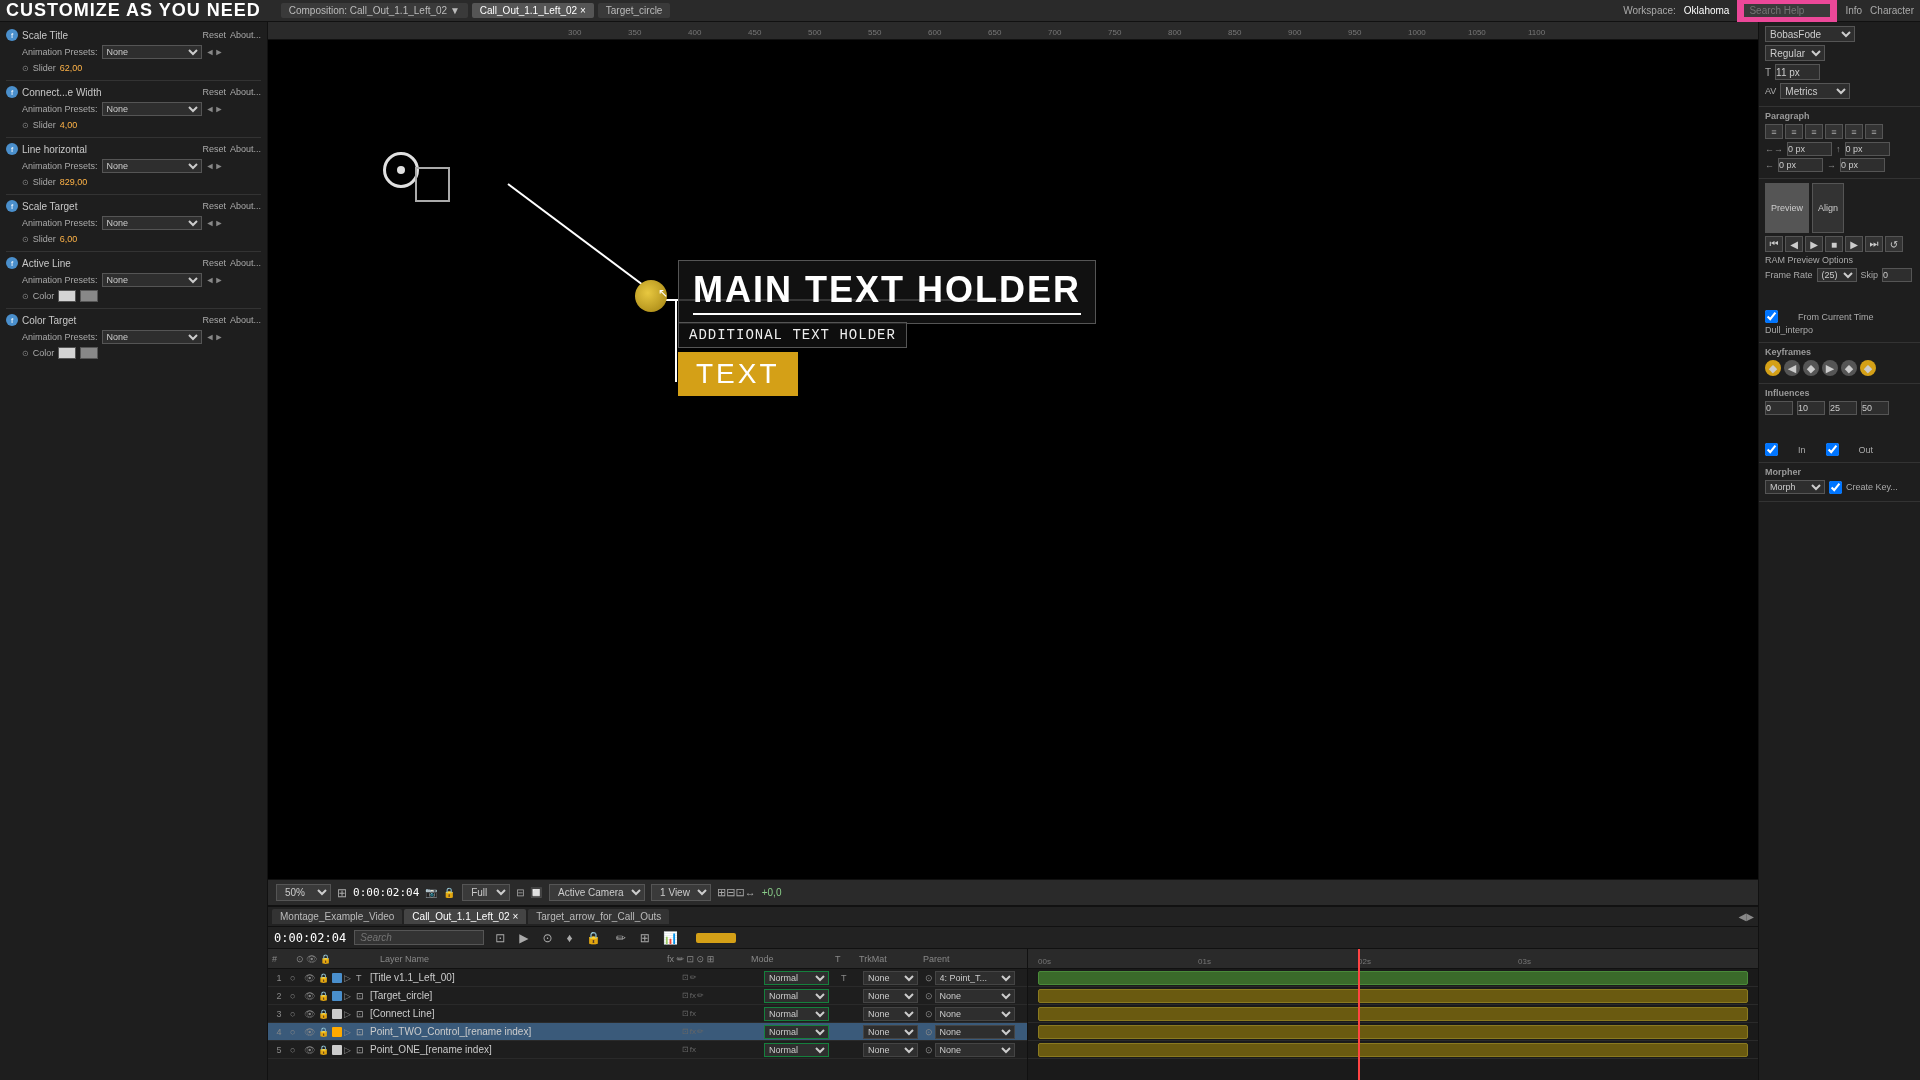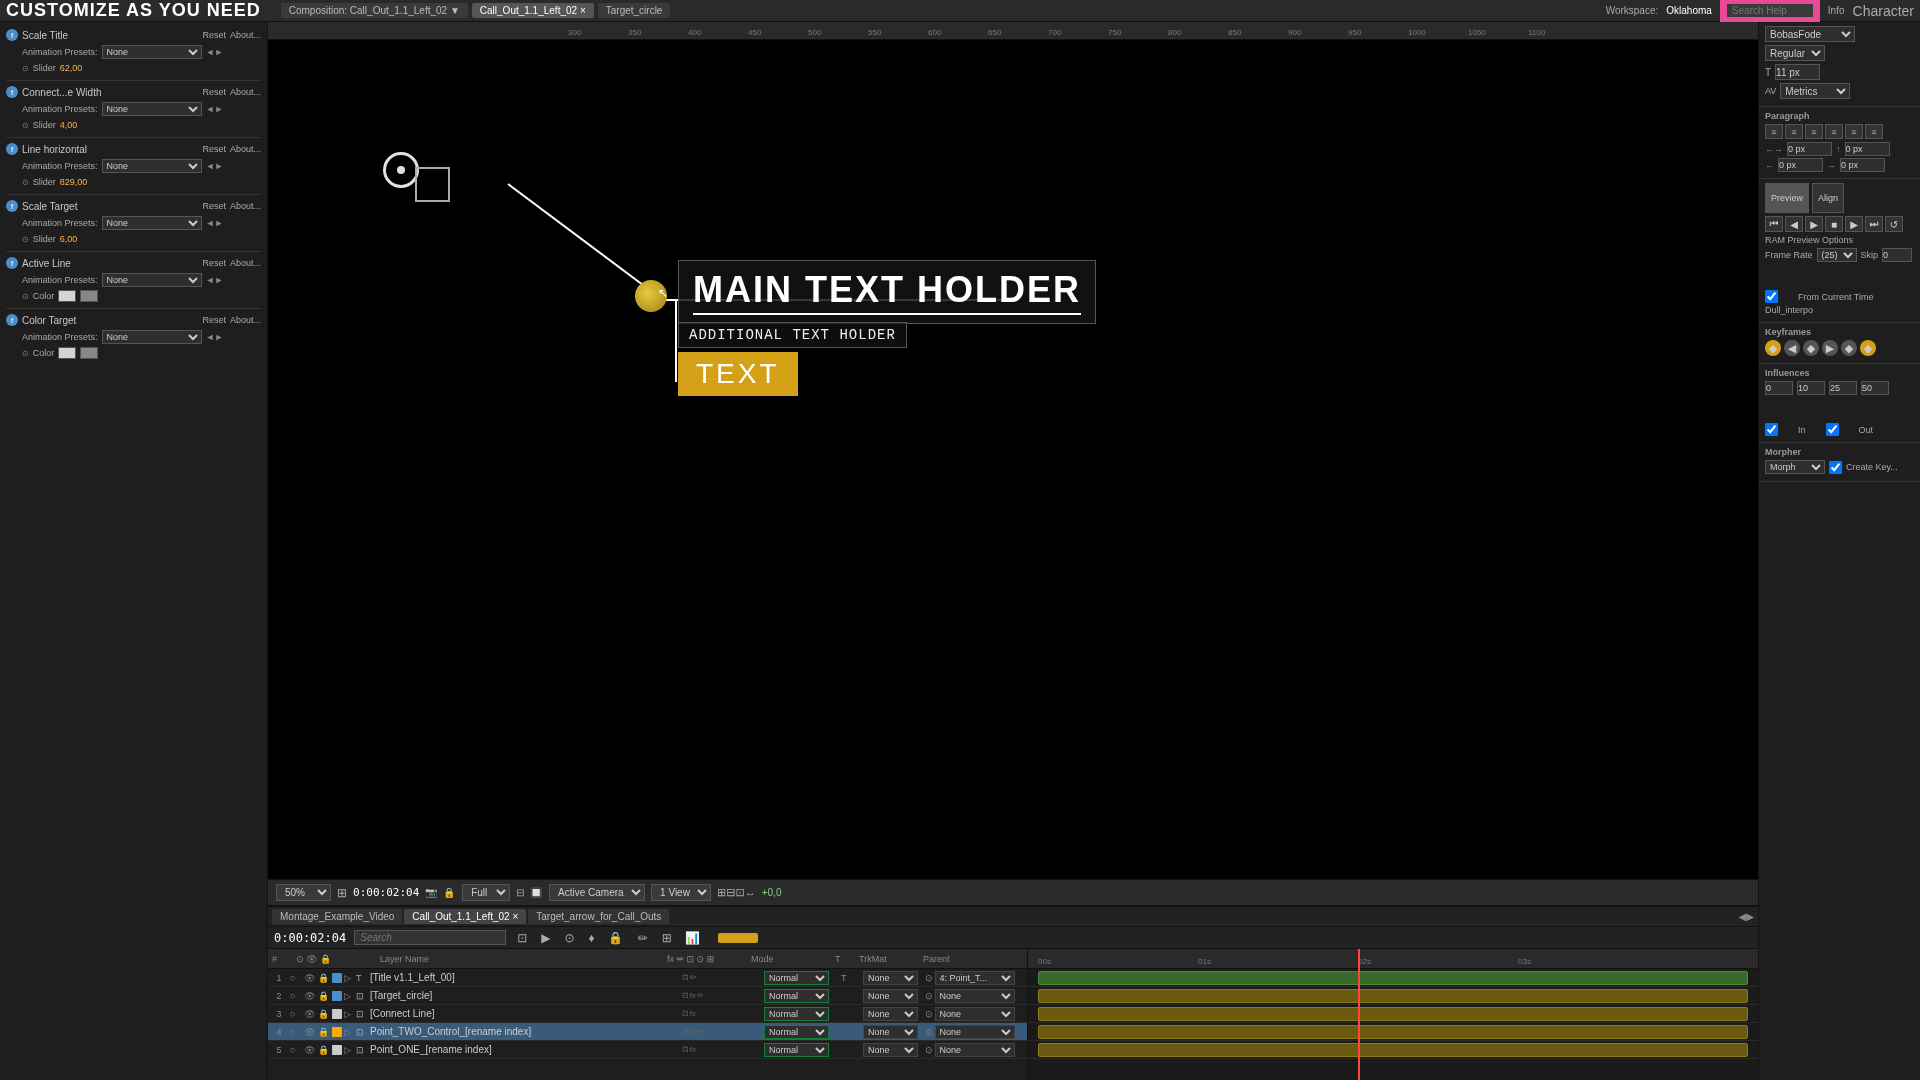--- a/index.html
+++ b/index.html
@@ -418,21 +418,21 @@
       font-family: monospace;
       font-size: 12px;
       color: #fff;
     }
     .tl-search {
       background: #333;
       border: 1px solid #555;
       color: #ccc;
       font-size: 10px;
       padding: 1px 5px;
-      width: 152px;
+      width: 130px;
       font-style: italic;
     }
     .tl-toolbar-btn {
       color: #aaa;
       font-size: 12px;
       cursor: pointer;
       padding: 1px 3px;
     }
 
     
@@ -681,21 +681,21 @@
       display: flex;
       gap: 3px;
       align-items: center;
       margin-bottom: 3px;
     }
     .rp-preview-tab {
       background: #333;
       border: 1px solid #555;
       color: #ccc;
       font-size: 9px;
-      padding: 9px 5px;
+      padding: 19px 5px;
       cursor: pointer;
     }
     .rp-preview-tab.active {
       background: #555;
     }
     .rp-playback-row {
       display: flex;
       gap: 2px;
       align-items: center;
       margin-bottom: 3px;
@@ -804,21 +804,21 @@
   <div class="top-bar-tabs">
     <div class="tab-item">Composition: Call_Out_1.1_Left_02 ▼</div>
     <div class="tab-item active">Call_Out_1.1_Left_02 ×</div>
     <div class="tab-item">Target_circle</div>
   </div>
   <div class="top-bar-right">
     <span class="workspace-label">Workspace:</span>
     <span class="workspace-value">Oklahoma</span>
     <input class="search-box" type="text" placeholder="Search Help" style="">
     <span style="color:#aaa;font-size:10px;">Info</span>
-    <span style="color:#aaa;font-size:14px;text-align:right;">Character</span>
+    <span style="color:#aaa;font-size:10px;text-align:right;">Character</span>
   </div>
 </div>
 
 <div class="main-area">
 
   <div class="left-panel">
     <div class="left-panel-inner">
 
       <div class="prop-group">
         <div class="prop-row">

